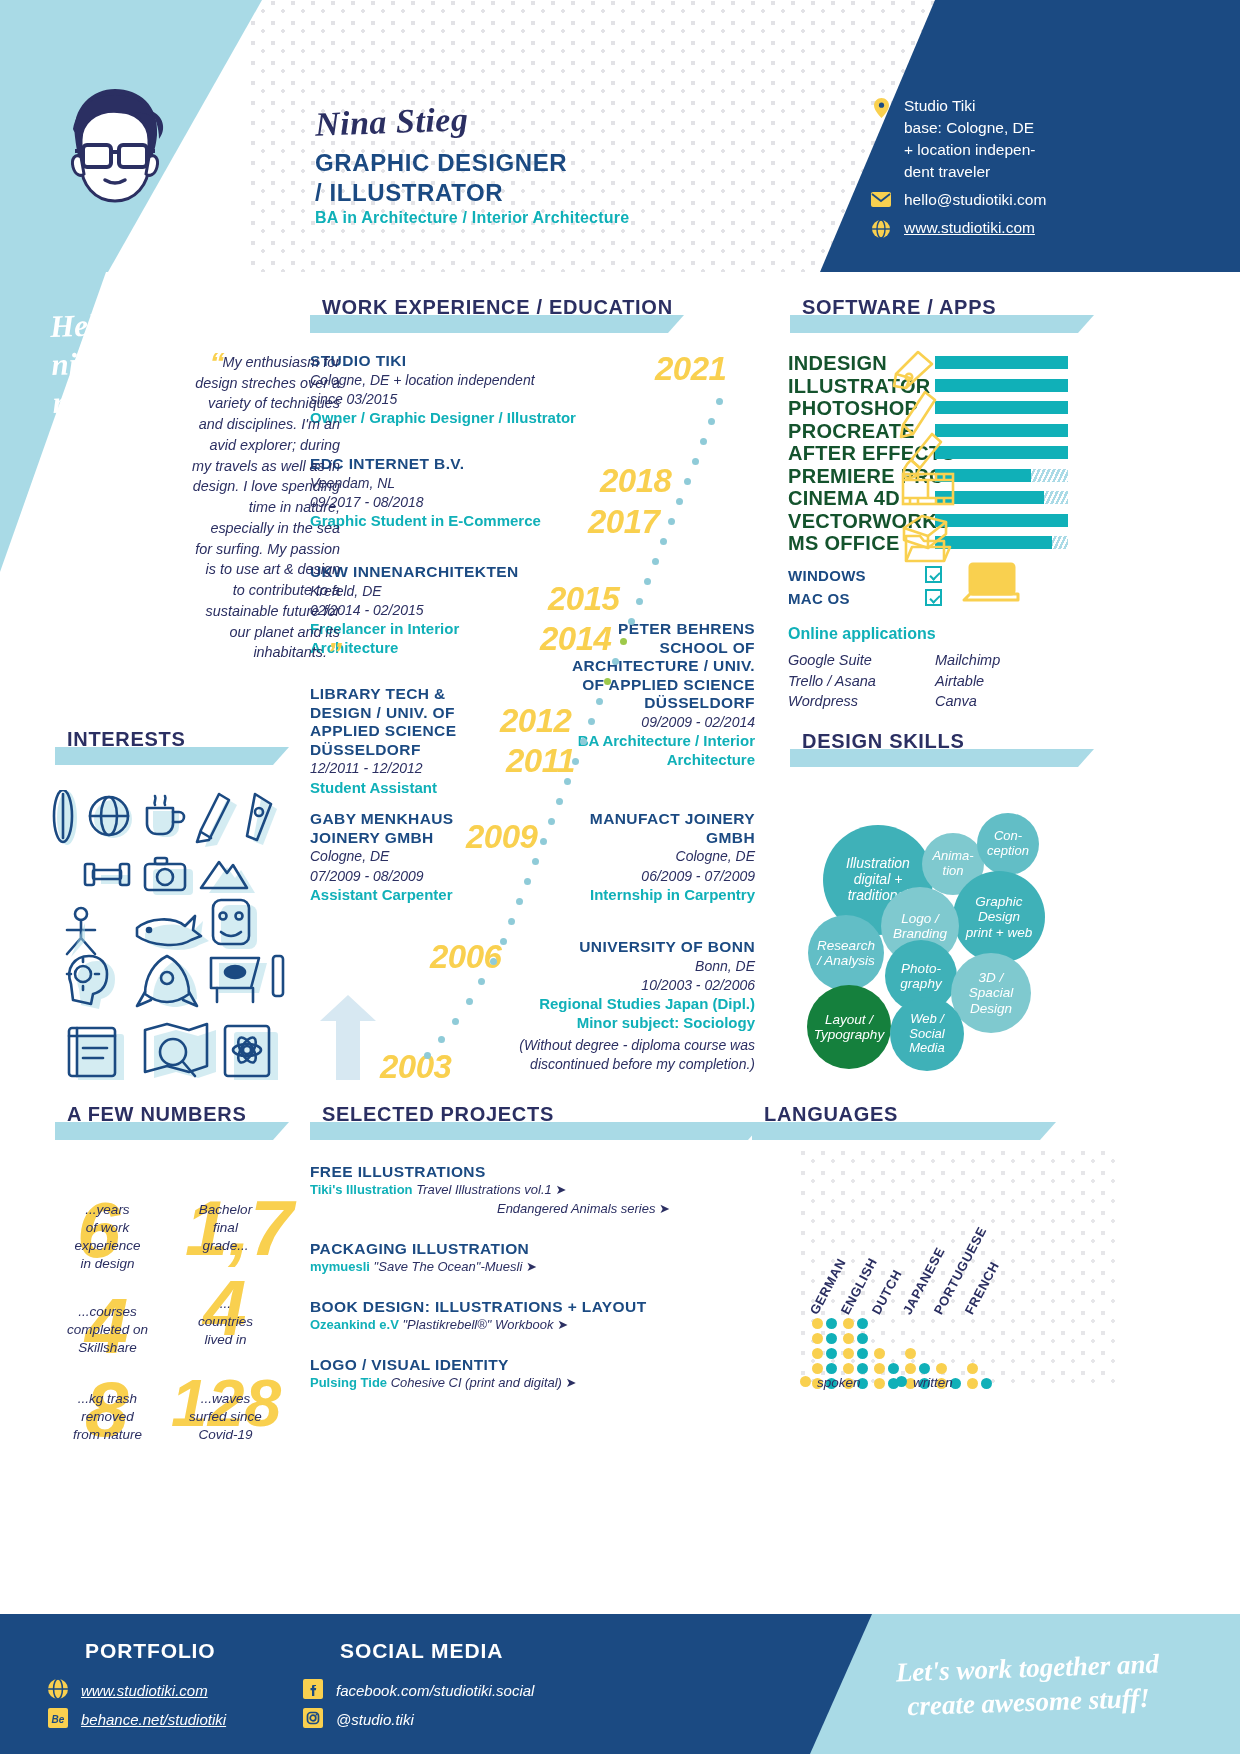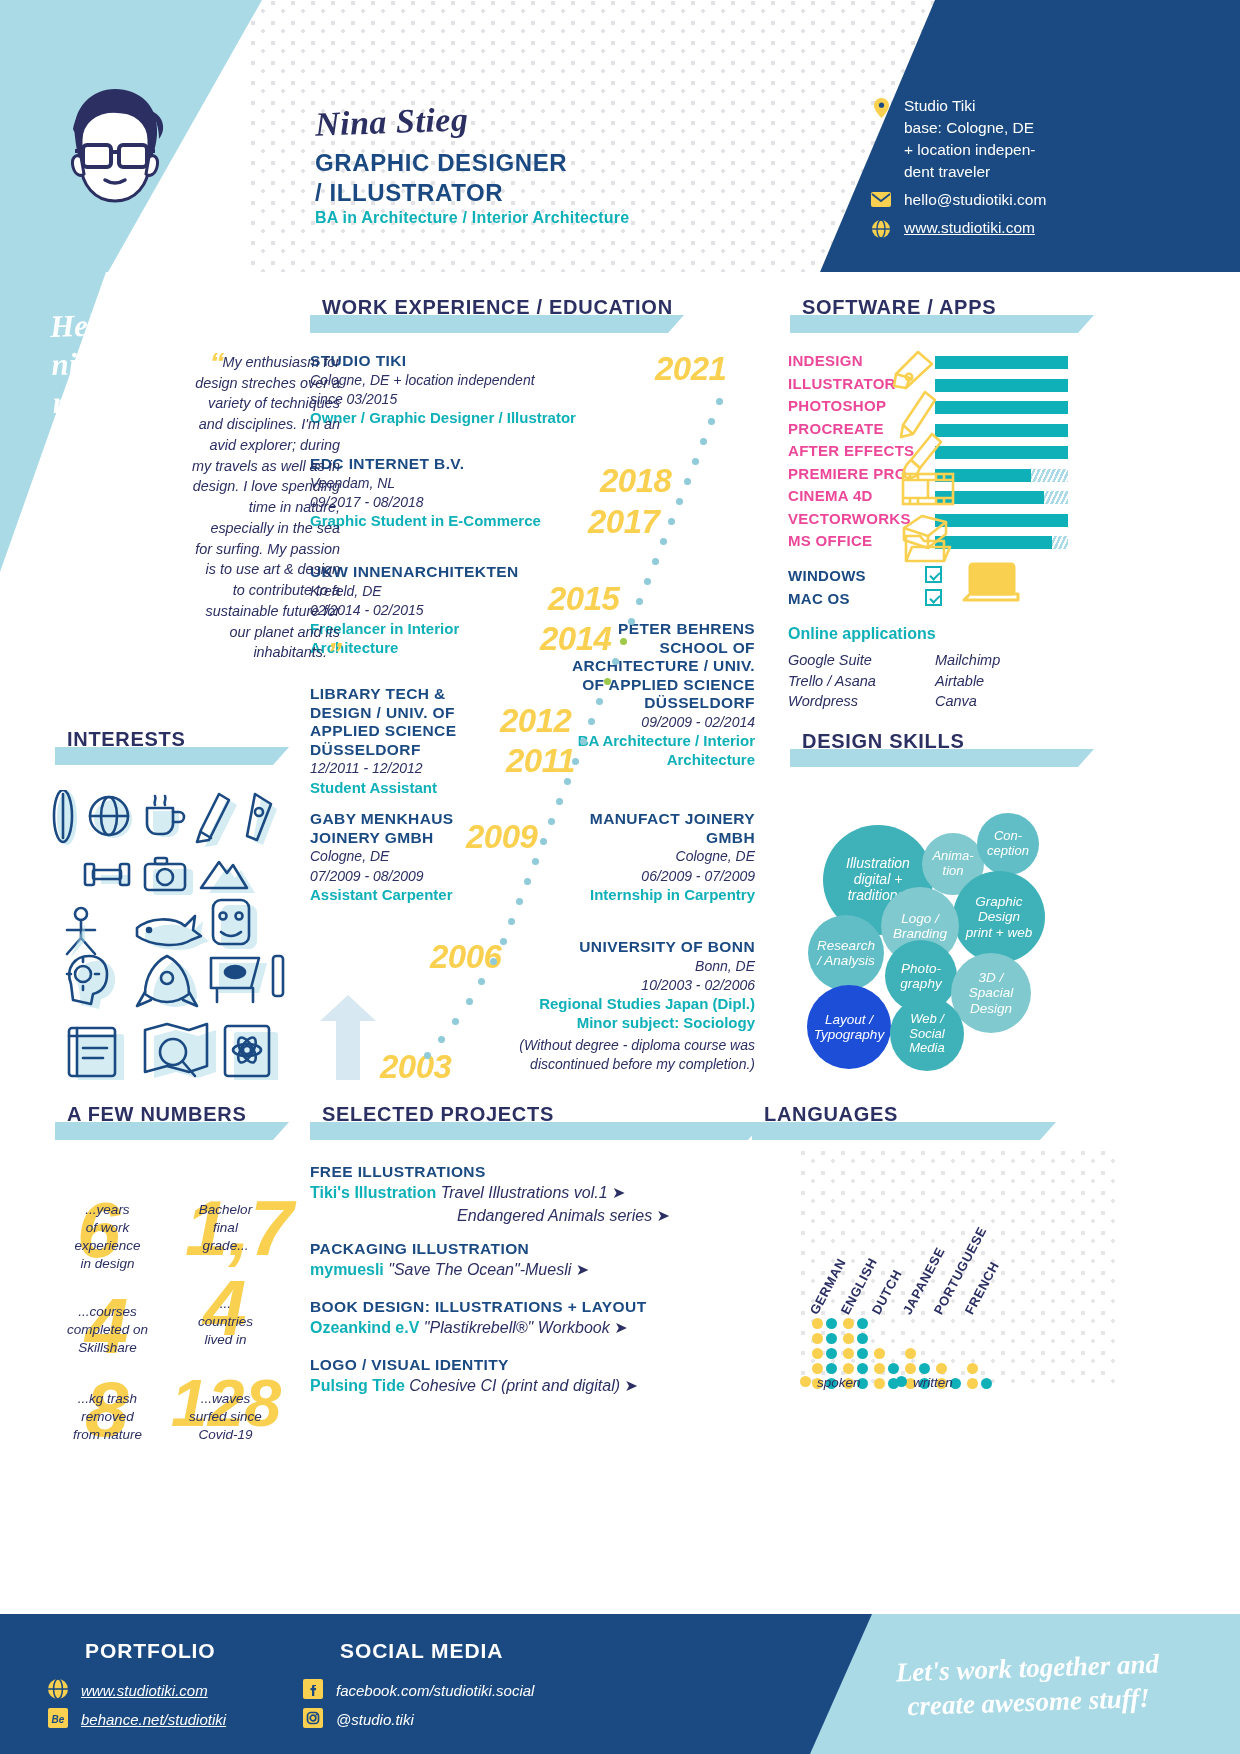--- a/index.html
+++ b/index.html
@@ -127,29 +127,29 @@
     position:absolute; font-size:33px; font-weight:bold; font-style:italic;
     color:#f9d04f; letter-spacing:-0.5px;
   }
   .tl-dot { position:absolute; width:7px; height:7px; border-radius:50%; background:#8fcbd8; }
   .tl-dot.g { background:#9ec94a; }
   .arrow-bg{ position:absolute; left:318px; top:995px; width:60px; height:85px; }
 
   
   .proj { position:absolute; width:360px; }
   .proj .cat { font-size:15.5px; font-weight:bold; color:#1b4a82; letter-spacing:0.4px; }
-  .proj .line { font-size:16px; color:#2b2f62; line-height:1.45; }
+  .proj .line { font-size:13px; color:#2b2f62; line-height:1.45; }
   .proj .brand { font-weight:bold; color:#10b0b8; }
   .proj .work { font-style:italic; }
   .proj .r { text-align:right; }
 
   
   .sw-list { position:absolute; left:788px; top:352px; width:300px; }
   .sw-row { position:relative; height:22.5px; }
-  .sw-name { position:absolute; left:0; top:0; font-size:15px; font-weight:bold; color:#ec4899; letter-spacing:0.3px; }
+  .sw-name { position:absolute; left:0; top:0; font-size:20px; font-weight:bold; color:#14532d; letter-spacing:0.3px; }
   .sw-track { position:absolute; left:147px; top:4px; width:133px; height:13px; background:#ffffff; }
   .sw-fill { position:absolute; left:0; top:0; height:13px; background:#10b0b8; }
   .sw-hatch {
     position:absolute; top:0; height:13px; right:0;
     background:repeating-linear-gradient(115deg,#ffffff 0 2px,#a9dae6 2px 4.5px);
   }
   .sw-icon { position:absolute; pointer-events:none; }
 
   .os-row { position:absolute; font-size:15px; font-weight:bold; color:#1b4a82; letter-spacing:0.3px;}
   .chkbox {
@@ -746,21 +746,21 @@
 print + web</div>
       <div class="bub" style="width: 78px; height: 78px; left: 86px; top: 92px; background: rgb(127, 201, 207); font-size: 13.5px; white-space: pre-line;">Logo /
 Branding</div>
       <div class="bub" style="width: 76px; height: 76px; left: 13px; top: 120px; background: rgb(98, 190, 198); font-size: 13.5px; white-space: pre-line;">Research
 / Analysis</div>
       <div class="bub" style="width: 72px; height: 72px; left: 90px; top: 145px; background: rgb(63, 177, 184); font-size: 13.5px; white-space: pre-line;">Photo-
 graphy</div>
       <div class="bub" style="width: 80px; height: 80px; left: 156px; top: 158px; background: rgb(127, 201, 207); font-size: 13.5px; white-space: pre-line;">3D /
 Spacial
 Design</div>
-      <div class="bub" style="width: 84px; height: 84px; left: 12px; top: 190px; background: #1d4ed8; font-size: 13.5px; white-space: pre-line;">Layout /
+      <div class="bub" style="width: 84px; height: 84px; left: 12px; top: 190px; background: #15803d; font-size: 13.5px; white-space: pre-line;">Layout /
 Typography</div>
       <div class="bub" style="width: 74px; height: 74px; left: 95px; top: 202px; background: rgb(63, 177, 184); font-size: 13px; white-space: pre-line;">Web /
 Social
 Media</div>
     </div>
 
   <div class="sect" style="left:752px; top:1103px; width:300px;">
     <div class="sect-head">
       <div class="sect-bar" style="width:288px;"></div>
       <div class="sect-title">LANGUAGES</div>

